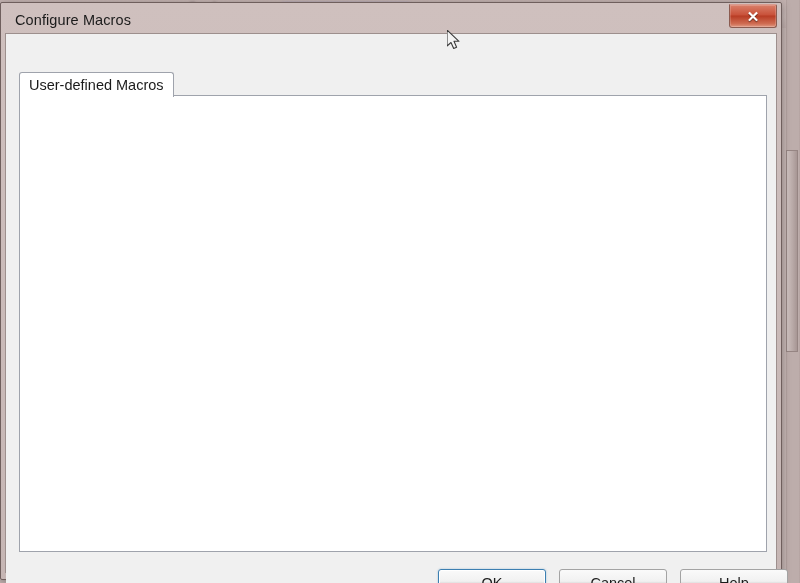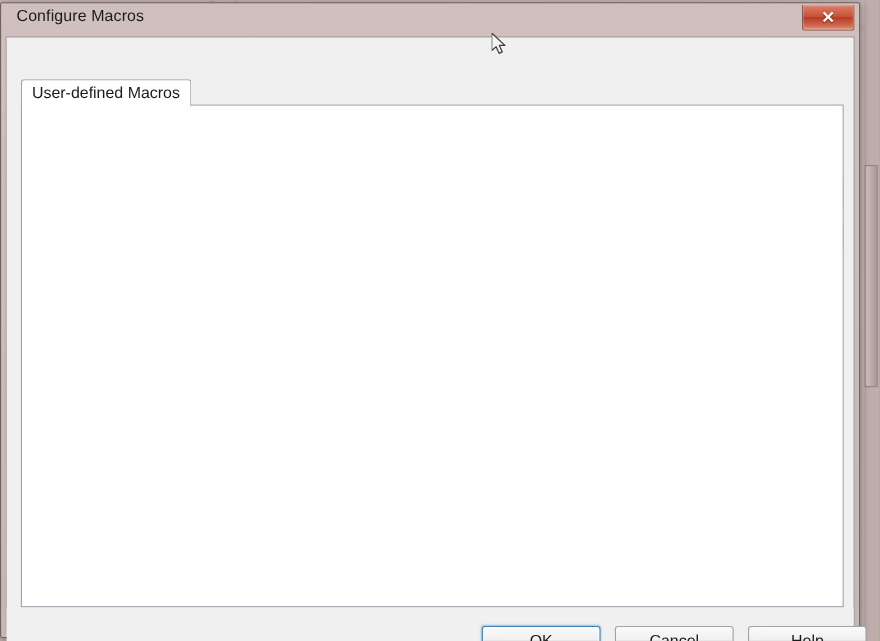--- a/index.html
+++ b/index.html
@@ -72,20 +72,21 @@
     border-radius: 2px;
     background: linear-gradient(to bottom, #cfc0be 0%, #c6b6b4 100%);
     padding: 4px;
     box-shadow: 0 2px 8px rgba(0,0,0,0.35);
   }
   .titlebar {
     position: relative;
     height: 26px;
     padding-left: 10px;
     display: flex;
+    align-items: center;
   }
   .title-text {
     font-size: 14.5px;
     color: #1b1b1b;
     letter-spacing: 0.1px;
   }
   .close-btn {
     position: absolute;
     right: 0px;
     top: -3px;

